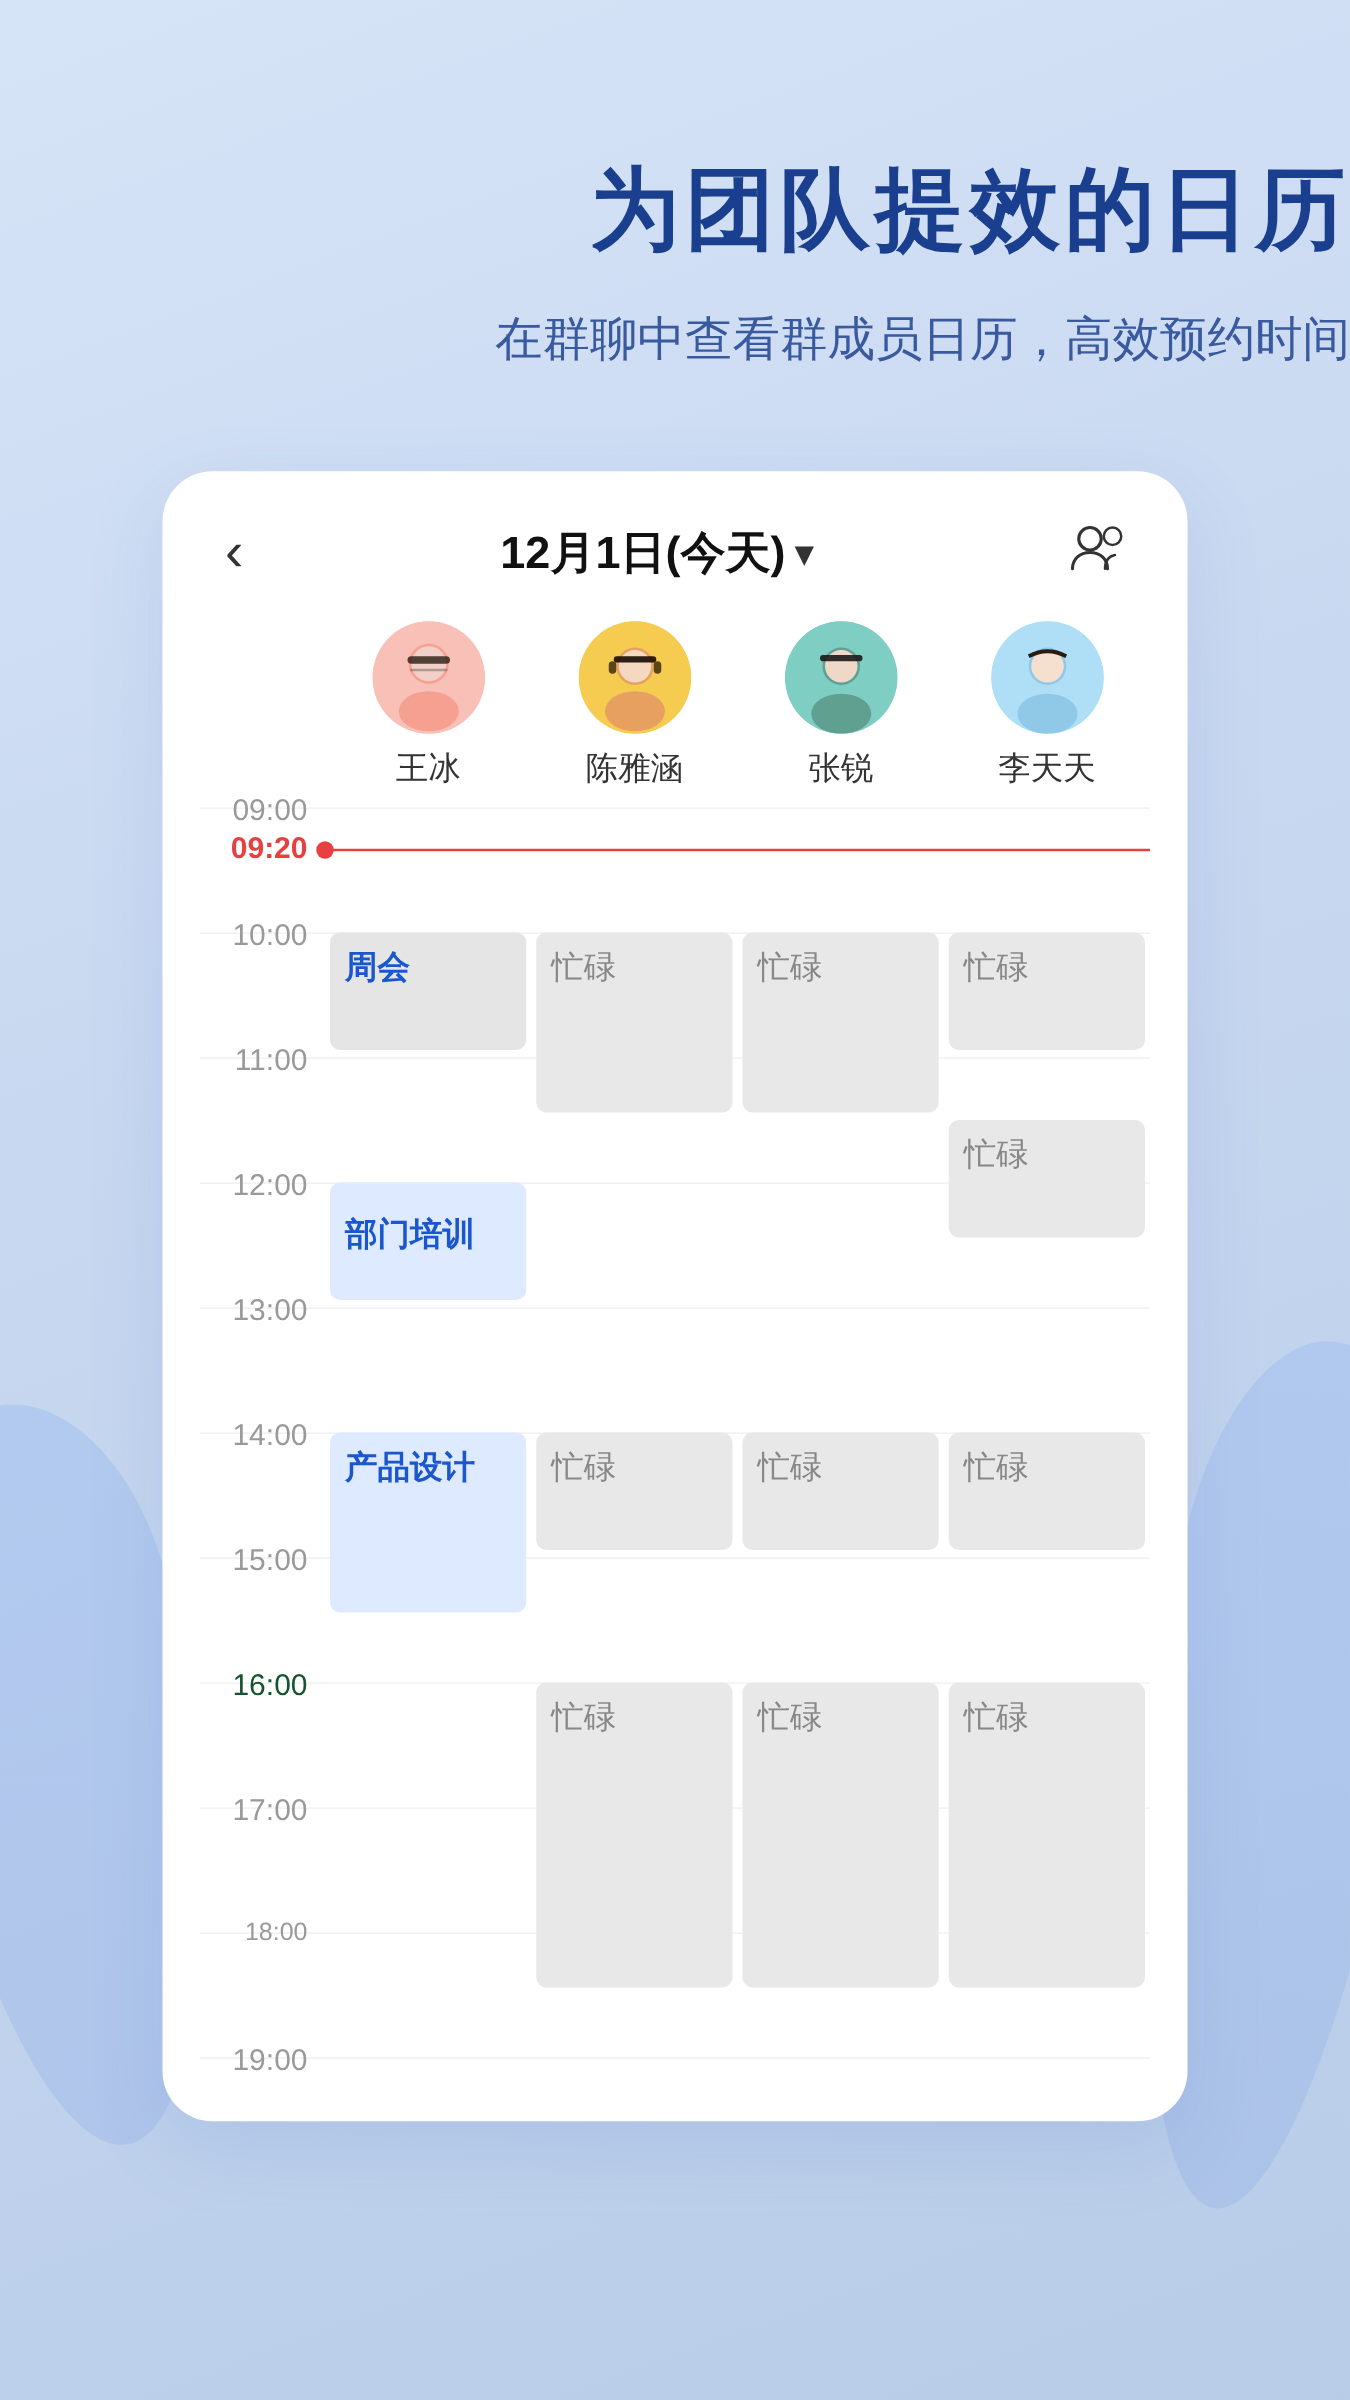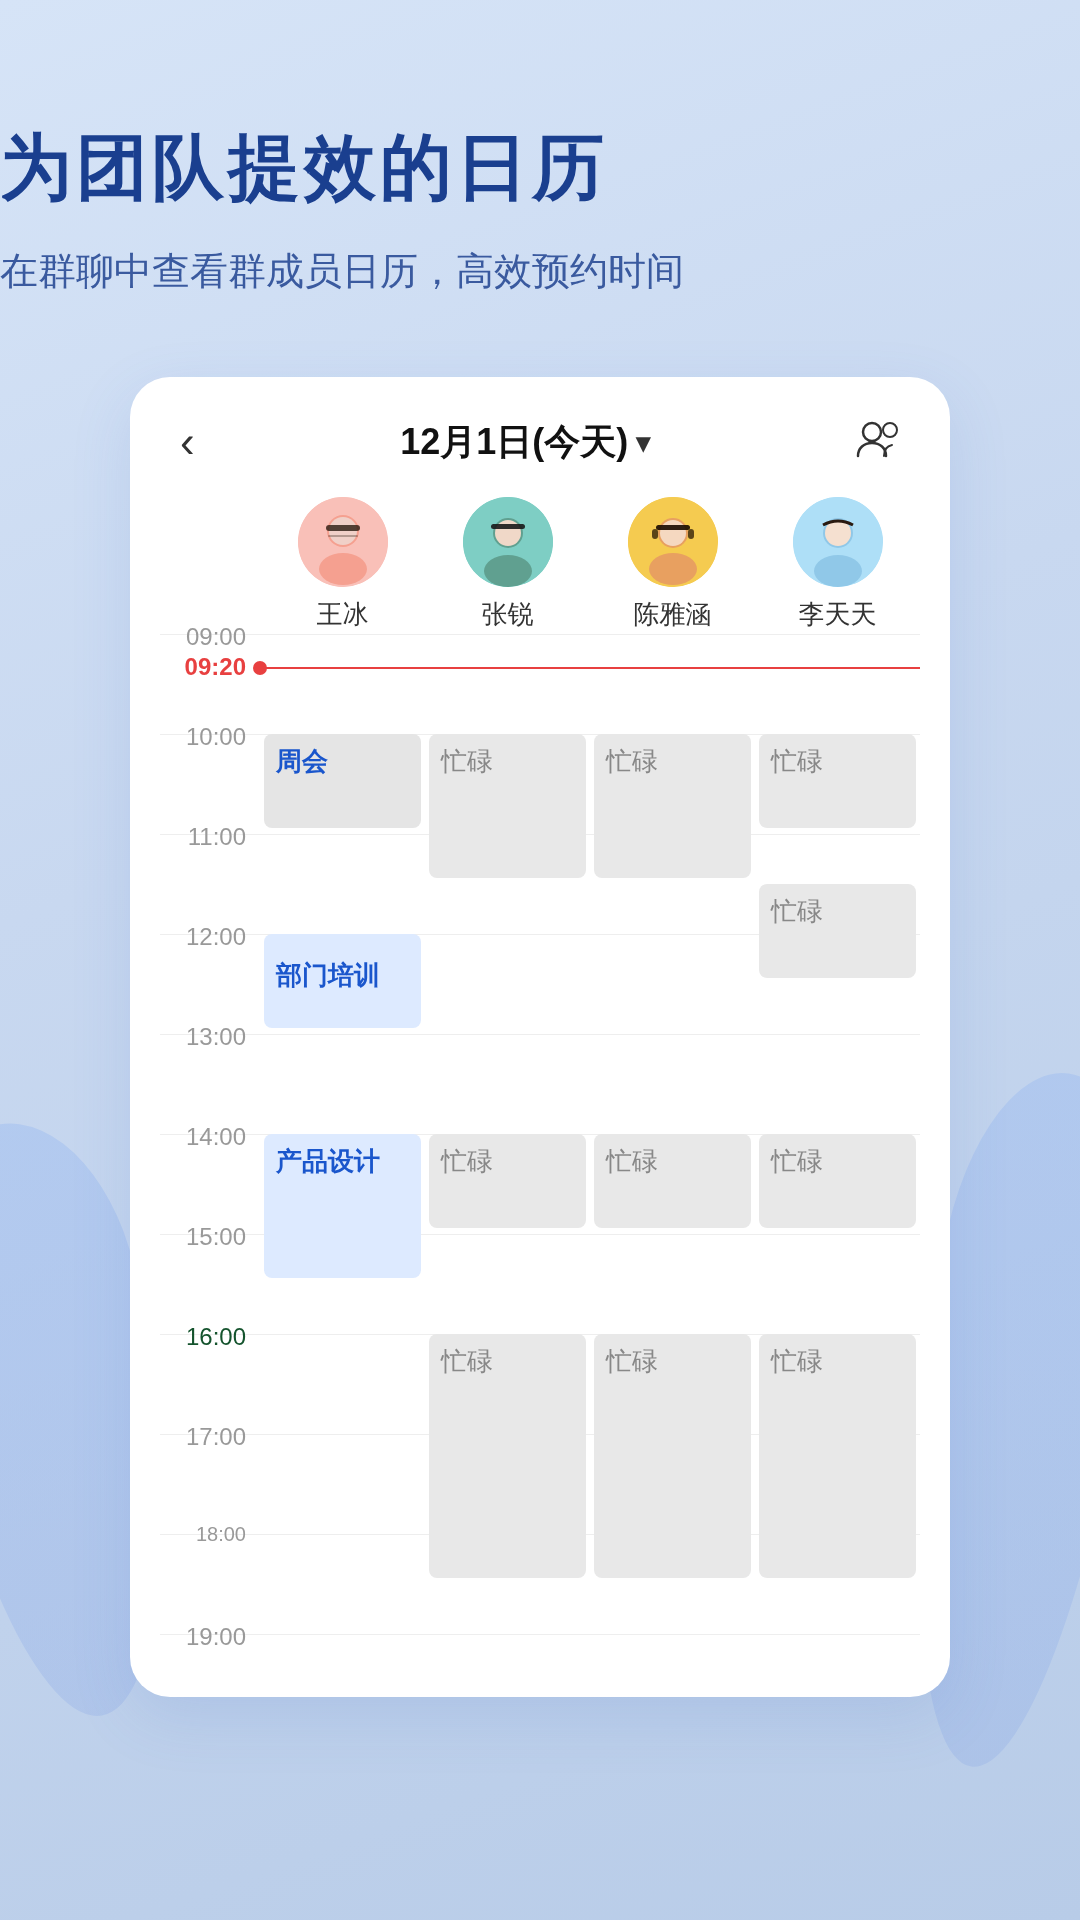--- a/index.html
+++ b/index.html
@@ -7,21 +7,21 @@
     body {
       width: 1080px;
       min-height: 1920px;
       background: linear-gradient(160deg, #d6e4f7 0%, #c8d8f0 40%, #b8cce8 100%);
       font-family: -apple-system, 'PingFang SC', 'Microsoft YaHei', sans-serif;
       position: relative;
       overflow: hidden;
     }
 
     .header-text {
-      text-align: left;
+      text-align: right;
       padding-top: 120px;
     }
     .main-title {
       font-size: 72px;
       font-weight: 800;
       color: #1a3f8f;
       letter-spacing: 4px;
       margin-bottom: 30px;
     }
     .sub-title {
@@ -151,67 +151,67 @@
     <span class="group-icon">
       <svg width="44" height="40" viewBox="0 0 44 40" fill="none">
         <circle cx="16" cy="14" r="9" stroke="#333" stroke-width="2.5" fill="none"></circle>
         <path d="M2 38c0-8 6-13 14-13s14 5 14 13" stroke="#333" stroke-width="2.5" fill="none" stroke-linecap="round"></path>
         <circle cx="34" cy="12" r="7" stroke="#333" stroke-width="2" fill="none"></circle>
         <path d="M28 38c0-6 3-10 8-11" stroke="#333" stroke-width="2" fill="none" stroke-linecap="round"></path>
       </svg>
     </span>
   </div>
 
-  <div style="display:flex; margin-bottom:2px;">
+  <div style="display:flex; margin-bottom:14px;">
     <div style="width:100px; flex-shrink:0;"></div>
     <div style="flex:1; display:flex;">
 
       <div class="avatar-col">
         <div class="avatar-circle" style="background:#f9c0b8;">
           <svg width="90" height="90" viewBox="0 0 90 90">
             <circle cx="45" cy="45" r="45" fill="#f9c0b8"></circle>
             <circle cx="45" cy="34" r="16" fill="#f5a090"></circle>
             <ellipse cx="45" cy="72" rx="24" ry="16" fill="#f5a090"></ellipse>
             <circle cx="45" cy="34" r="14" fill="#f0d0c8"></circle>
             <rect x="28" y="28" width="34" height="6" rx="3" fill="#2a1a10" opacity="0.8"></rect>
             <rect x="30" y="38" width="30" height="2" rx="1" fill="#2a1a10" opacity="0.3"></rect>
           </svg>
         </div>
         <span class="avatar-name">王冰</span>
-      </div>
-
-      <div class="avatar-col">
-        <div class="avatar-circle" style="background:#7ecec4;">
-          <svg width="90" height="90" viewBox="0 0 90 90">
-            <circle cx="45" cy="45" r="45" fill="#7ecec4"></circle>
-            <circle cx="45" cy="36" r="15" fill="#60a090"></circle>
-            <ellipse cx="45" cy="74" rx="24" ry="16" fill="#60a090"></ellipse>
-            <circle cx="45" cy="36" r="13" fill="#f0d8c8"></circle>
-            <rect x="28" y="27" width="34" height="5" rx="2.5" fill="#1a1a1a" opacity="0.9"></rect>
-          </svg>
-        </div>
-        <span class="avatar-name">张锐</span>
       </div>
 
       <div class="avatar-col">
         <div class="avatar-circle" style="background:#f5cb50;">
           <svg width="90" height="90" viewBox="0 0 90 90">
             <circle cx="45" cy="45" r="45" fill="#f5cb50"></circle>
             <circle cx="45" cy="36" r="15" fill="#e8a060"></circle>
             <ellipse cx="45" cy="72" rx="24" ry="16" fill="#e8a060"></ellipse>
             <circle cx="45" cy="36" r="13" fill="#f5d8c0"></circle>
             <rect x="28" y="28" width="34" height="5" rx="2.5" fill="#1a0a00" opacity="0.9"></rect>
             <rect x="24" y="32" width="6" height="10" rx="3" fill="#1a0a00" opacity="0.7"></rect>
             <rect x="60" y="32" width="6" height="10" rx="3" fill="#1a0a00" opacity="0.7"></rect>
           </svg>
         </div>
         <span class="avatar-name">陈雅涵</span>
       </div>
 
       <div class="avatar-col">
+        <div class="avatar-circle" style="background:#7ecec4;">
+          <svg width="90" height="90" viewBox="0 0 90 90">
+            <circle cx="45" cy="45" r="45" fill="#7ecec4"></circle>
+            <circle cx="45" cy="36" r="15" fill="#60a090"></circle>
+            <ellipse cx="45" cy="74" rx="24" ry="16" fill="#60a090"></ellipse>
+            <circle cx="45" cy="36" r="13" fill="#f0d8c8"></circle>
+            <rect x="28" y="27" width="34" height="5" rx="2.5" fill="#1a1a1a" opacity="0.9"></rect>
+          </svg>
+        </div>
+        <span class="avatar-name">张锐</span>
+      </div>
+
+      <div class="avatar-col">
         <div class="avatar-circle" style="background:#aedff7;">
           <svg width="90" height="90" viewBox="0 0 90 90">
             <circle cx="45" cy="45" r="45" fill="#aedff7"></circle>
             <circle cx="45" cy="36" r="15" fill="#90c8e8"></circle>
             <ellipse cx="45" cy="74" rx="24" ry="16" fill="#90c8e8"></ellipse>
             <circle cx="45" cy="36" r="13" fill="#f5e0d0"></circle>
             <path d="M30 28 Q45 20 60 28" stroke="#2a1a10" stroke-width="3" fill="none"></path>
           </svg>
         </div>
         <span class="avatar-name">李天天</span>

